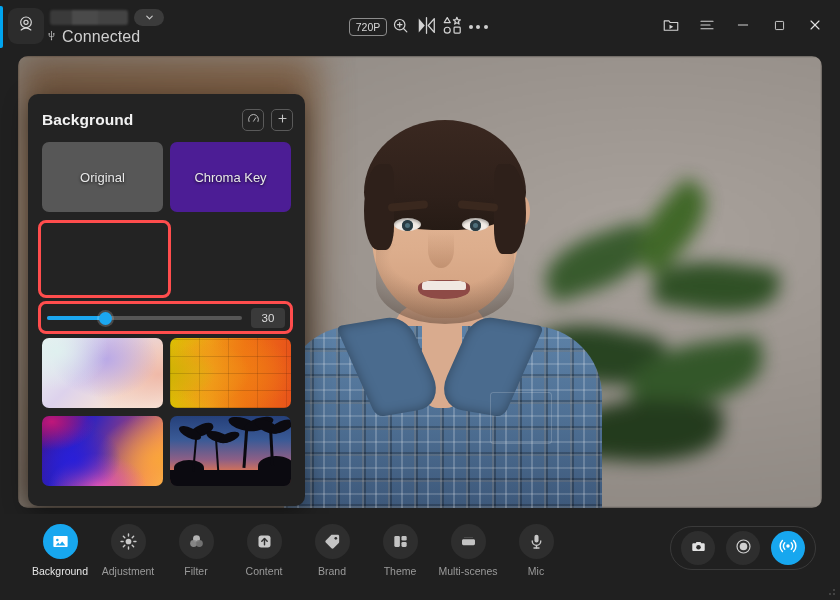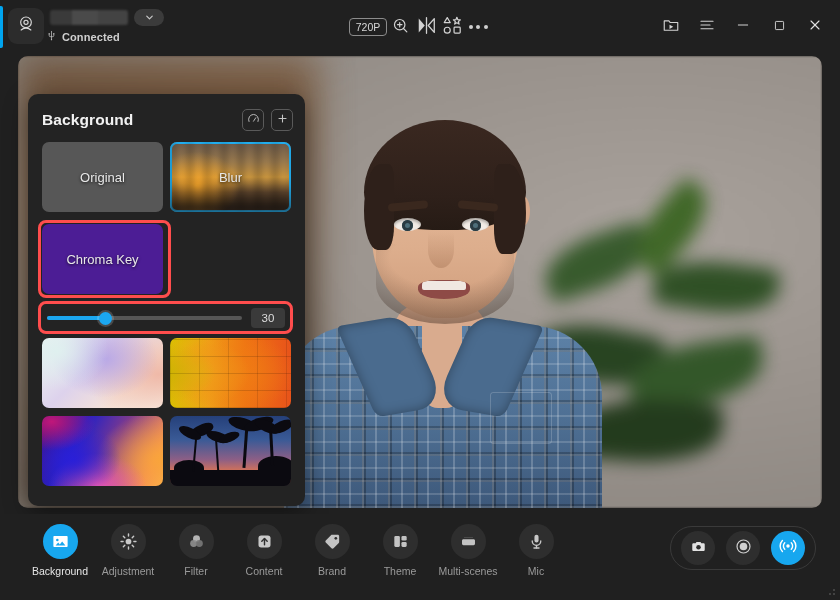--- a/index.html
+++ b/index.html
@@ -36,21 +36,21 @@
   }
   .dev-caret {
     position: absolute; left: 134px; top: 9px; width: 30px; height: 17px;
     border-radius: 9px; background: #3b3b3b;
     display: flex; align-items: center; justify-content: center;
   }
   .conn {
     position: absolute; left: 46px; top: 28px;
     display: flex; align-items: center; gap: 5px;
   }
-  .conn-text { font-size: 11px; color: #cfcfcf; letter-spacing: .1px; font-weight: bold; }
+  .conn-text { font-size: 16px; color: #cfcfcf; letter-spacing: .1px; }
 
   .center-tools {
     position: absolute; left: 0; top: 0; width: 840px; height: 54px;
     display: flex; align-items: center; justify-content: center; 
     pointer-events: none;
   }
   .center-tools > * { pointer-events: auto; }
   .res-badge {
     border: 1px solid #8c8c8c; border-radius: 4px;
     padding: 2px 6px 2px 6px; font-size: 10.5px; color: #d6d6d6;
@@ -192,21 +192,21 @@
   }
   .panel-title { font-size: 15.5px; color: #f2f2f2; font-weight: bold; letter-spacing: .1px; }
   .panel-actions { display: flex; gap: 7px; }
   .sq-btn {
     width: 22px; height: 22px; border: 1px solid #5a5a5a; border-radius: 5px;
     display: flex; align-items: center; justify-content: center;
   }
 
   .tile-grid {
     position: absolute; left: 14px; top: 48px; width: 249px;
-    display: grid; grid-template-columns: 121px 121px; gap: 12px 7px;
+    display: grid; grid-template-columns: 121px 121px; gap: 21px 7px;
   }
   .tile {
     position: relative; width: 121px; height: 70px; border-radius: 7px;
     overflow: hidden; display: flex; align-items: center; justify-content: center;
   }
   .tile-label {
     position: relative; z-index: 3; font-size: 13px; color: #e8e8e8;
     text-shadow: 0 1px 3px rgba(0,0,0,.75);
   }
   .t-original { background: #575757; }
@@ -523,23 +523,20 @@
             </svg>
           </span>
         </span>
       </span>
     </div>
 
     <div class="tile-grid">
       <div class="tile t-original">
         <span class="tile-label">Original</span>
       </div>
-      <div class="tile t-blur tile-sel">
-        <span class="tile-label">Blur</span>
-      </div>
       <div class="tile t-chroma">
         <span class="tile-label">Chroma Key</span>
       </div>
     </div>
 
     <div class="bg-grid">
       <div class="bg-thumb bg-pastel"></div>
       <div class="bg-thumb bg-brick"></div>
       <div class="bg-thumb bg-vivid"></div>
       <div class="bg-thumb bg-palm">

